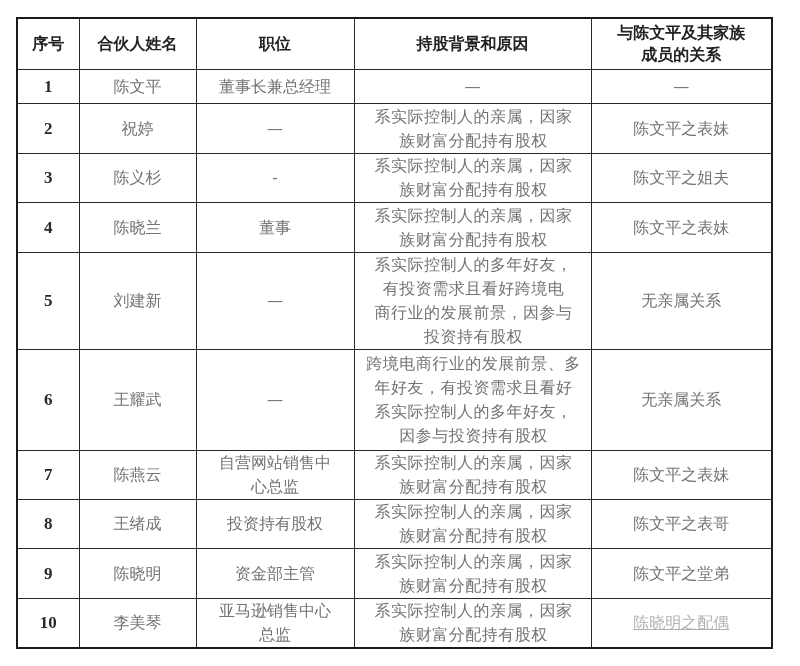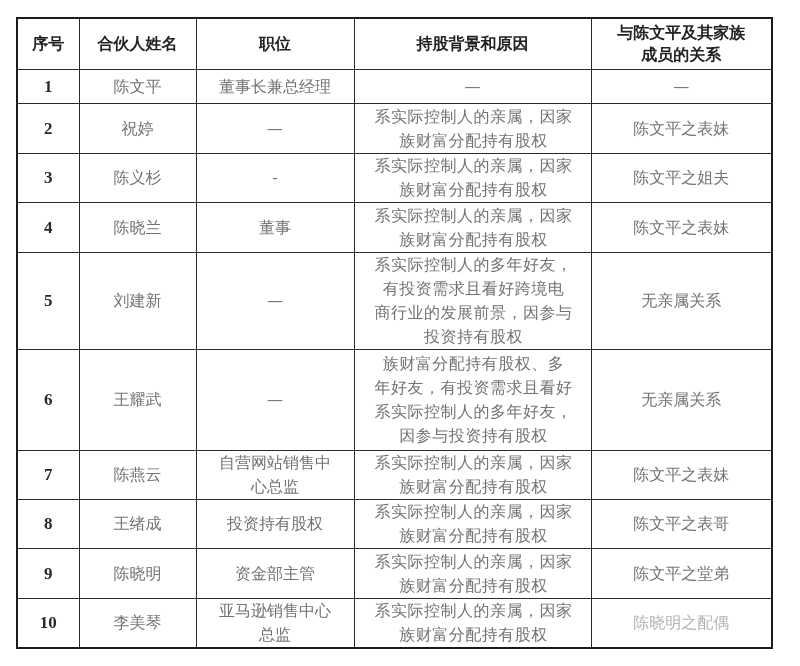--- a/index.html
+++ b/index.html
@@ -56,20 +56,21 @@
     letter-spacing: 0.5px;
   }
   .col-1 { width: 62px; }
   .col-2 { width: 117px; }
   .col-3 { width: 158px; }
   .col-4 { width: 237px; }
   .col-5 { width: 181px; }
   .line { display: block; }
   .watermark-fade {
     opacity: 0.55;
+    text-decoration: underline;
   }
   .watermark {
     position: absolute;
     left: 781px;
     top: 617px;
     width: 6px;
     height: 14px;
     background: #ffffff;
     font-size: 10px;
     color: #bbb;
@@ -174,21 +175,21 @@
       <td>无亲属关系</td>
     </tr>
 
     <tr style="height:101px">
       <td class="num">6</td>
       <td>王耀武</td>
       <td>
           <span class="line">—</span>
         </td>
       <td class="reason">
-        <span class="line">族财富分配持有股权、多</span>
+        <span class="line">跨境电商行业的发展前景、多</span>
         <span class="line">年好友，有投资需求且看好</span>
         <span class="line">系实际控制人的多年好友，</span>
         <span class="line">因参与投资持有股权</span>
       </td>
       <td>无亲属关系</td>
     </tr>
 
     <tr style="height:48px">
       <td class="num">7</td>
       <td>陈燕云</td>

